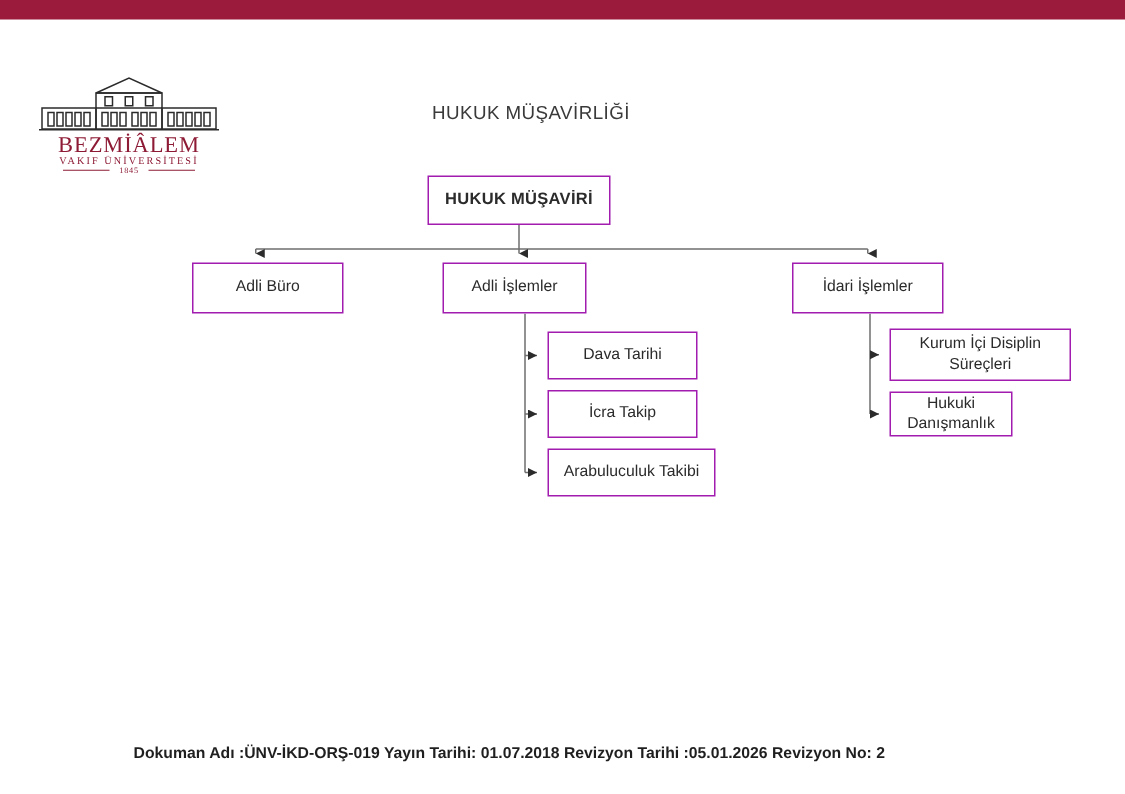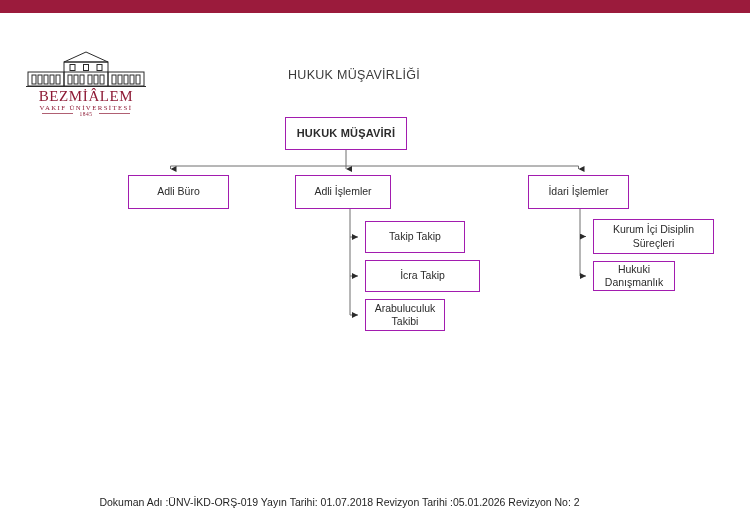--- a/index.html
+++ b/index.html
@@ -81,35 +81,35 @@
     letter-spacing: 0.2px;
   }
 
   
   .n-root     { left: 285px; top: 117px; width: 122px; height: 33px; }
   .n-l1-a     { left: 128px; top: 175px; width: 101px; height: 34px; }
   .n-l1-b     { left: 295px; top: 175px; width: 96px; height: 34px; }
   .n-l1-c     { left: 528px; top: 175px; width: 101px; height: 34px; }
 
   .n-l2-a1    { left: 365px; top: 221px; width: 100px; height: 32px; }
-  .n-l2-a2    { left: 365px; top: 260px; width: 115px; height: 32px; }
-  .n-l2-a3    { left: 365px; top: 299px; width: 80px; height: 32px; }
+  .n-l2-a2    { left: 365px; top: 260px; width: 100px; height: 32px; }
+  .n-l2-a3    { left: 365px; top: 299px; width: 112px; height: 32px; }
 
   .n-l2-b1    { left: 593px; top: 219px; width: 121px; height: 35px; }
   .n-l2-b2    { left: 593px; top: 261px; width: 82px; height: 30px; }
 
   
   .footer {
     position: absolute;
     left: 0;
     top: 496px;
     width: 639px;
     text-align: center;
     font-size: 10.5px;
-    font-weight: normal;
+    font-weight: bold;
     color: #1f1f1f;
   }
   .footer-inner {
     display: inline-block;
     padding-left: 40px;
   }
 </style>
 </head>
 <body>
 
@@ -190,21 +190,21 @@
     <line x1="580" y1="276" x2="586" y2="276" marker-end="url(#arrow-right)"></line>
   </g>
 </svg>
 
 <div class="node root n-root">HUKUK MÜŞAVİRİ</div>
 
 <div class="node n-l1-a">Adli Büro</div>
 <div class="node n-l1-b">Adli İşlemler</div>
 <div class="node n-l1-c">İdari İşlemler</div>
 
-<div class="node n-l2-a1">Takip Takip</div>
+<div class="node n-l2-a1">Dava Tarihi</div>
 <div class="node n-l2-a2">İcra Takip</div>
 <div class="node n-l2-a3">Arabuluculuk Takibi</div>
 
 <div class="node n-l2-b1">Kurum İçi Disiplin Süreçleri</div>
 <div class="node n-l2-b2">Hukuki Danışmanlık</div>
 
 <div class="footer">
   <span class="footer-inner">Dokuman Adı :ÜNV-İKD-ORŞ-019 Yayın Tarihi: 01.07.2018 Revizyon Tarihi :05.01.2026 Revizyon No: 2</span>
 </div>
 

